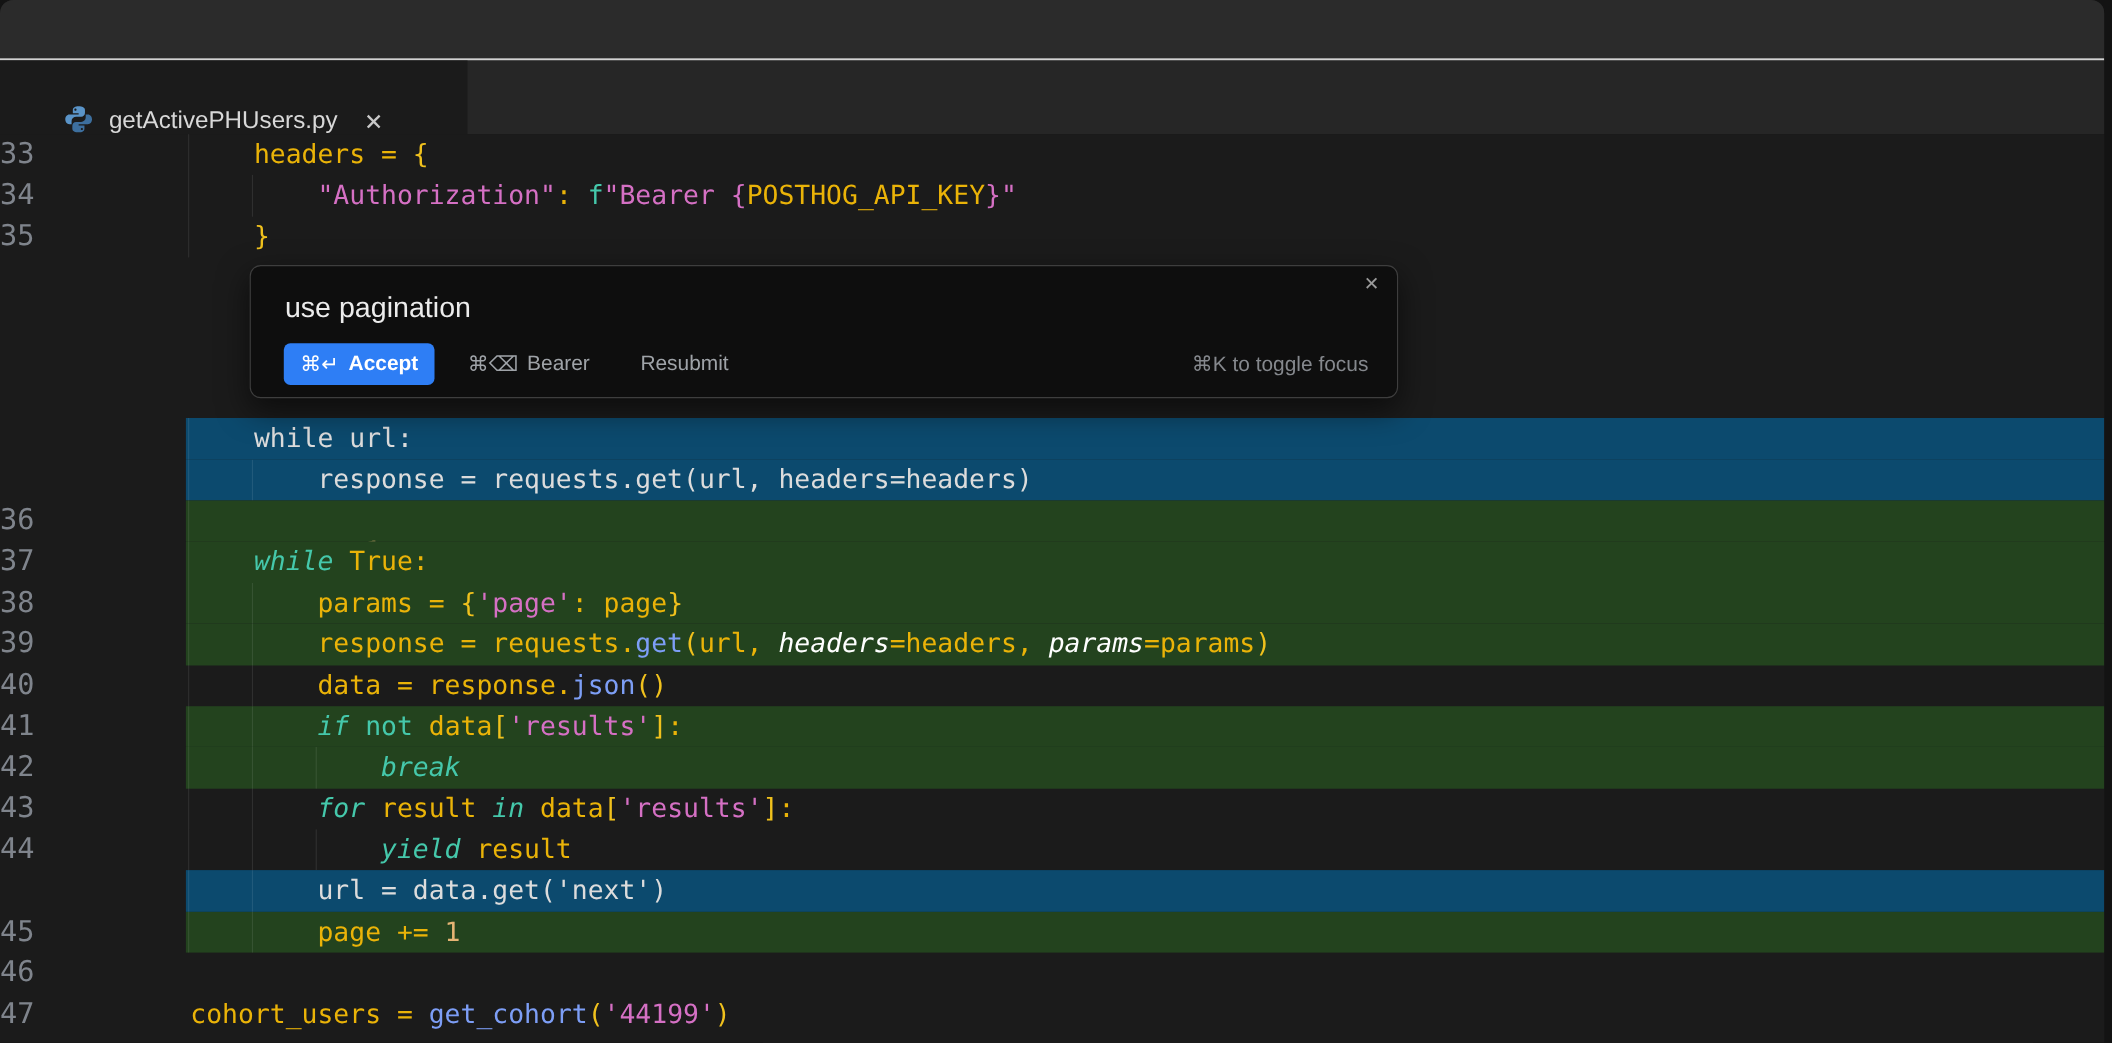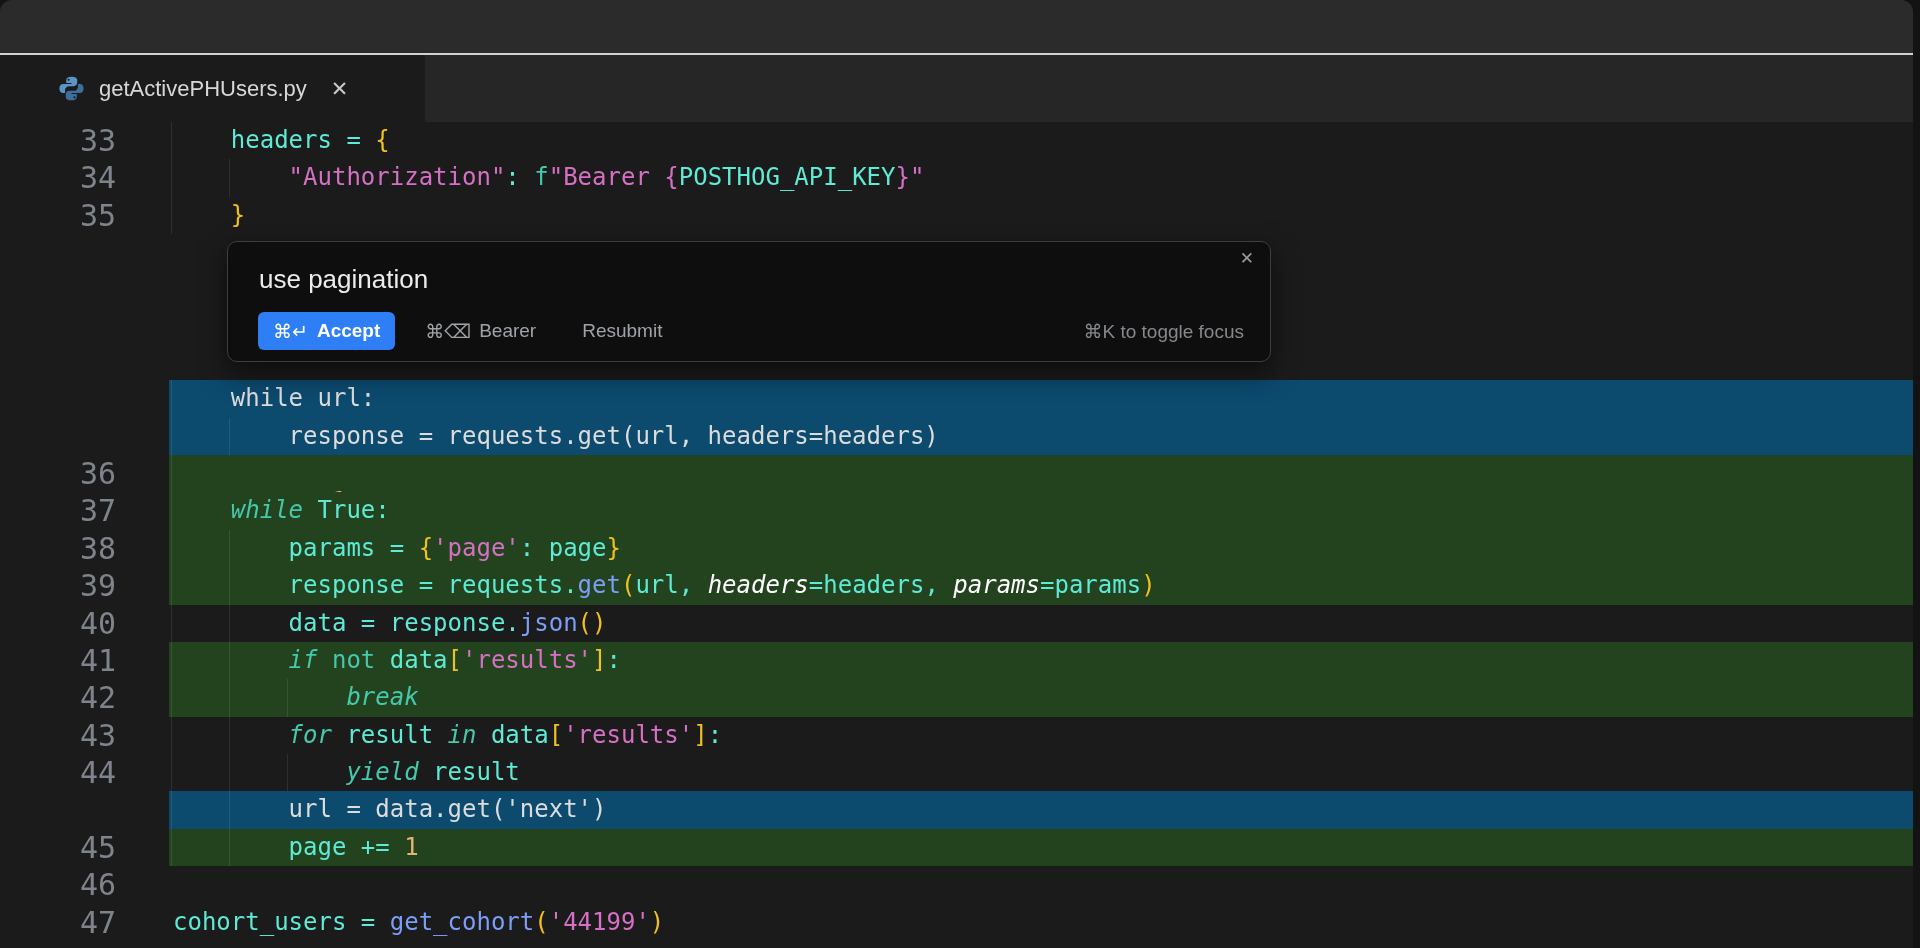--- a/index.html
+++ b/index.html
@@ -12,42 +12,42 @@
     position:absolute;left:0;top:0;width:1913px;height:948px;
     background:#1b1b1b;
     border-top-left-radius:12px;border-top-right-radius:12px;
     overflow:hidden;
   }
   .titlebar{position:absolute;left:0;top:0;width:100%;height:53px;background:#2b2b2b;}
   .titlebar-divider{position:absolute;left:0;top:53px;width:100%;height:2px;background:#d2d2d2;}
   .tabbar{position:absolute;left:0;top:55px;width:100%;height:67px;background:#262626;display:flex;}
   .tab{
     width:425px;height:100%;background:#1b1b1b;
-    display:flex;align-items:center;gap:14px;padding-left:58px;box-sizing:border-box;
+    display:flex;align-items:flex-end;gap:14px;padding-left:58px;box-sizing:border-box;
     color:#d8d8d8;font-size:22px;
   }
   .tab-close{color:#c9c9c9;font-size:21px;margin-left:10px;line-height:1;}
   .py-icon{width:27px;height:27px;flex:0 0 auto;}
 
   
   .code-area{
     position:absolute;left:0;top:122px;right:0;bottom:0;background:#1b1b1b;
     font-family:"DejaVu Sans Mono", monospace;font-size:24px;
   }
   .code-row{display:flex;height:37.4px;line-height:37.4px;white-space:pre;}
   .spacer-row{height:146px;}
   .gutter{
     width:169px;flex:0 0 169px;box-sizing:border-box;
-    text-align:right;padding-right:53px;color:#7f848c;font-size:30px;
+    padding-right:53px;color:#7f848c;font-size:26px;
   }
   .line-content{flex:1;position:relative;padding-left:4px;color:#d6d6d6;}
   .bg-add .line-content{background:#23431e;}
   .bg-del .line-content{background:#0c4a6e;}
   .guide{position:absolute;top:0;bottom:0;width:1px;background:rgba(255,255,255,0.09);}
-  .tk-w{color:#5eead4;}
+  .tk-w{color:#eab308;}
   .tk-kw{color:#45c8ab;font-style:italic;}
   .tk-kwu{color:#45c8ab;}
   .tk-fn{color:#7d9ef6;}
   .tk-str{color:#d570c4;}
   .tk-num{color:#e5b474;}
   .tk-br{color:#f0c11d;}
   .tk-it{color:#ffffff;font-style:italic;}
   .tk-pl{color:#dcdcdc;}
 
   

